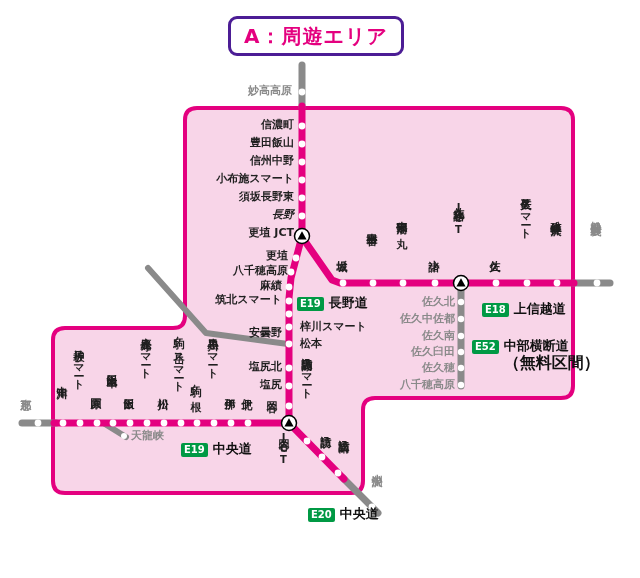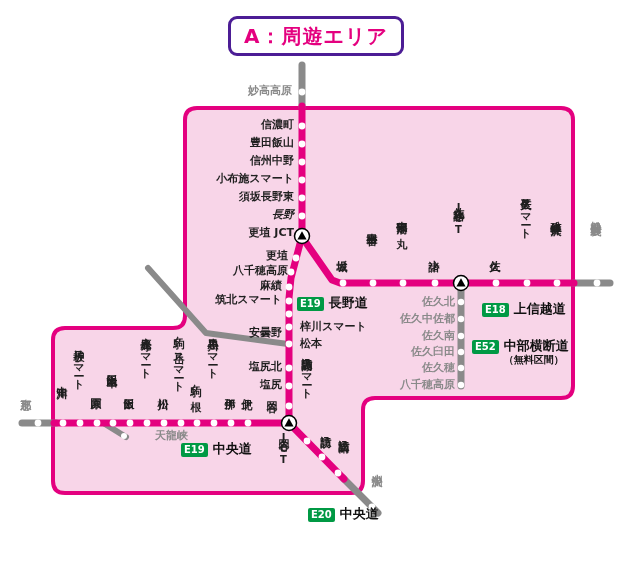--- a/index.html
+++ b/index.html
@@ -22,21 +22,21 @@
   }
   .title-box span{color:#e4007f;font-size:20px;font-weight:bold;letter-spacing:1px;}
   .roadlbl{
     position:absolute;display:flex;align-items:flex-start;gap:5px;z-index:3;
     font-size:13px;font-weight:bold;color:#111;line-height:1.15;
   }
   .badge{
     display:inline-block;background:#009944;color:#ffffff;font-size:10px;
     font-weight:bold;padding:1px 3px;border-radius:2px;line-height:1.2;margin-top:1px;
   }
-  .note-line{font-size:10px;}
+  .note-line{font-size:16px;}
 </style>
 </head>
 <body>
 
 <div id="canvas">
 
   <svg id="map-svg" width="640" height="578" viewBox="0 0 640 578">
 
     <path d="M 197 108 L 561 108 Q 573 108 573 120 L 573 386 Q 573 398 561 398
          L 375 398 Q 363 398 363 410 L 363 481 Q 363 493 351 493
@@ -176,21 +176,21 @@
   <span class="lbl v" style="left:90px;top:389px;">園原</span>
   <span class="lbl v" style="left:106px;top:365px;">飯田山本</span>
   <span class="lbl v" style="left:123px;top:389px;">飯田</span>
   <span class="lbl v" style="left:140px;top:329px;">座光寺スマート</span>
   <span class="lbl v" style="left:157px;top:389px;">松川</span>
   <span class="lbl v" style="left:173px;top:329px;">駒ヶ岳スマート</span>
   <span class="lbl v" style="left:190px;top:377px;">駒ヶ根</span>
   <span class="lbl v" style="left:207px;top:329px;">小黒川スマート</span>
   <span class="lbl v" style="left:224px;top:389px;">伊那</span>
   <span class="lbl v" style="left:241px;top:389px;">伊北</span>
-  <span class="lbl gray" style="left:131px;top:430px;margin-left:24px;">天龍峡</span>
+  <span class="lbl gray" style="left:131px;top:430px;">天龍峡</span>
 
   <span class="lbl v" style="left:301px;top:349px;">諏訪湖スマート</span>
   <span class="lbl v" style="left:320px;top:427px;">諏訪</span>
   <span class="lbl v" style="left:338px;top:431px;">諏訪南</span>
   <span class="lbl v gray" style="left:371px;top:465px;">小淵沢</span>
 
   <div class="roadlbl" style="left:297px;top:296px;">
     <span class="badge">E19</span>
     <span>長野道</span>
   </div>

